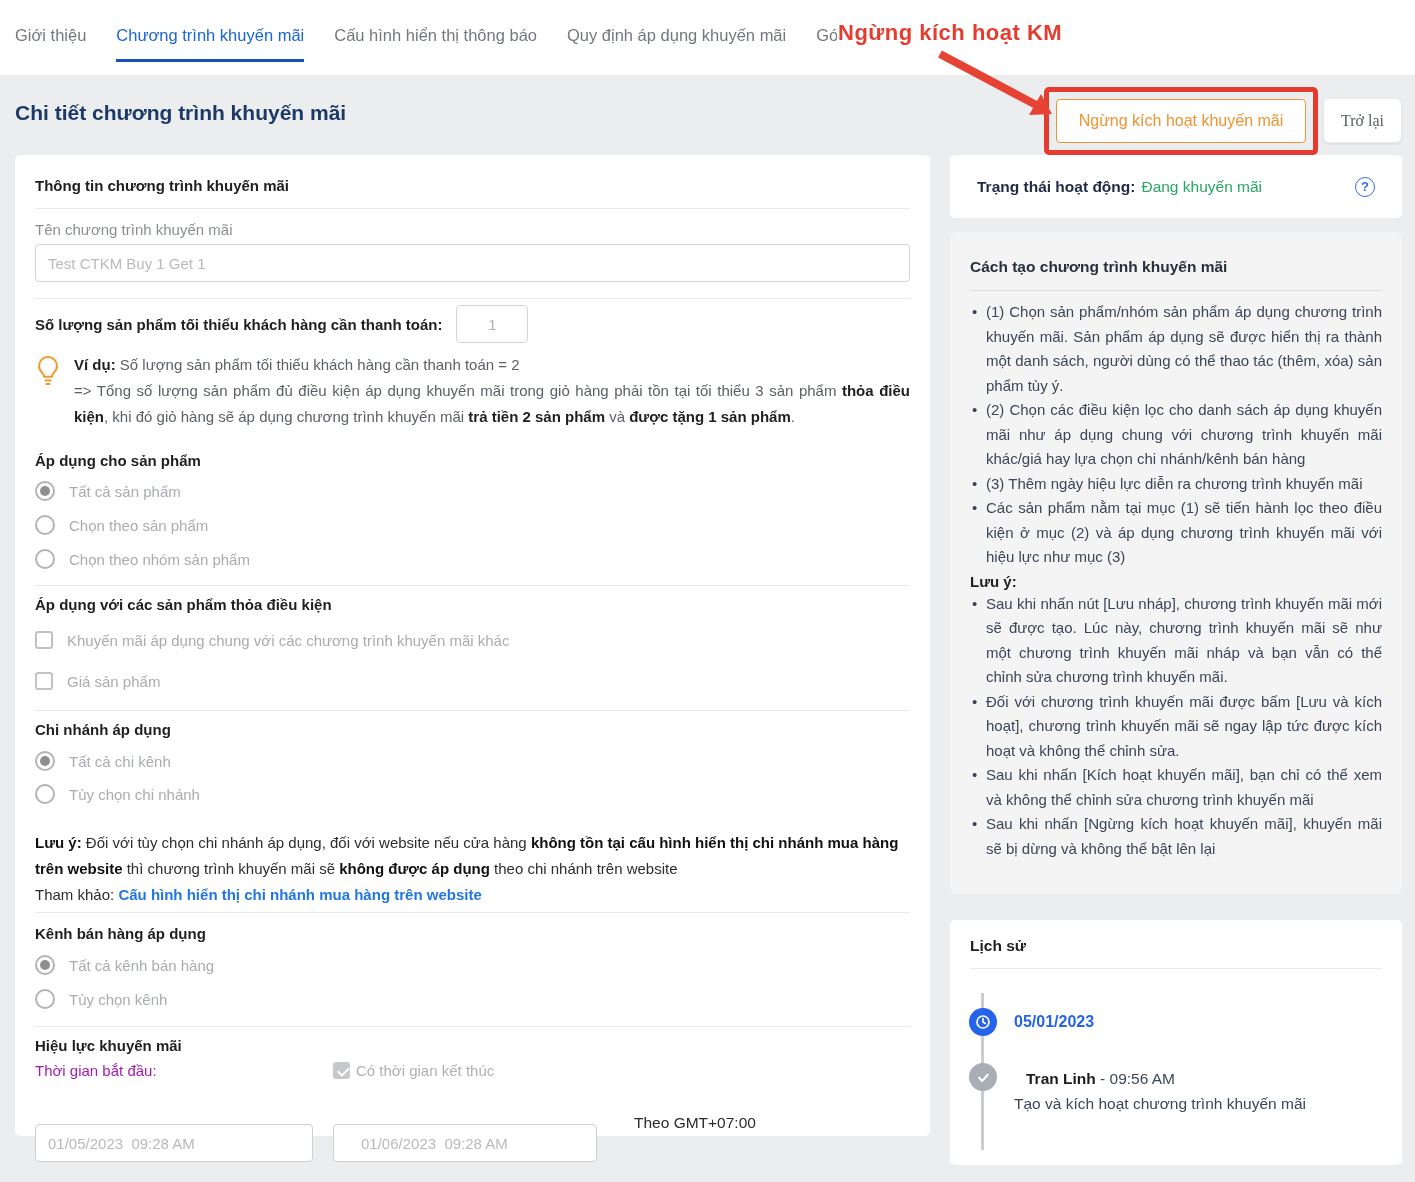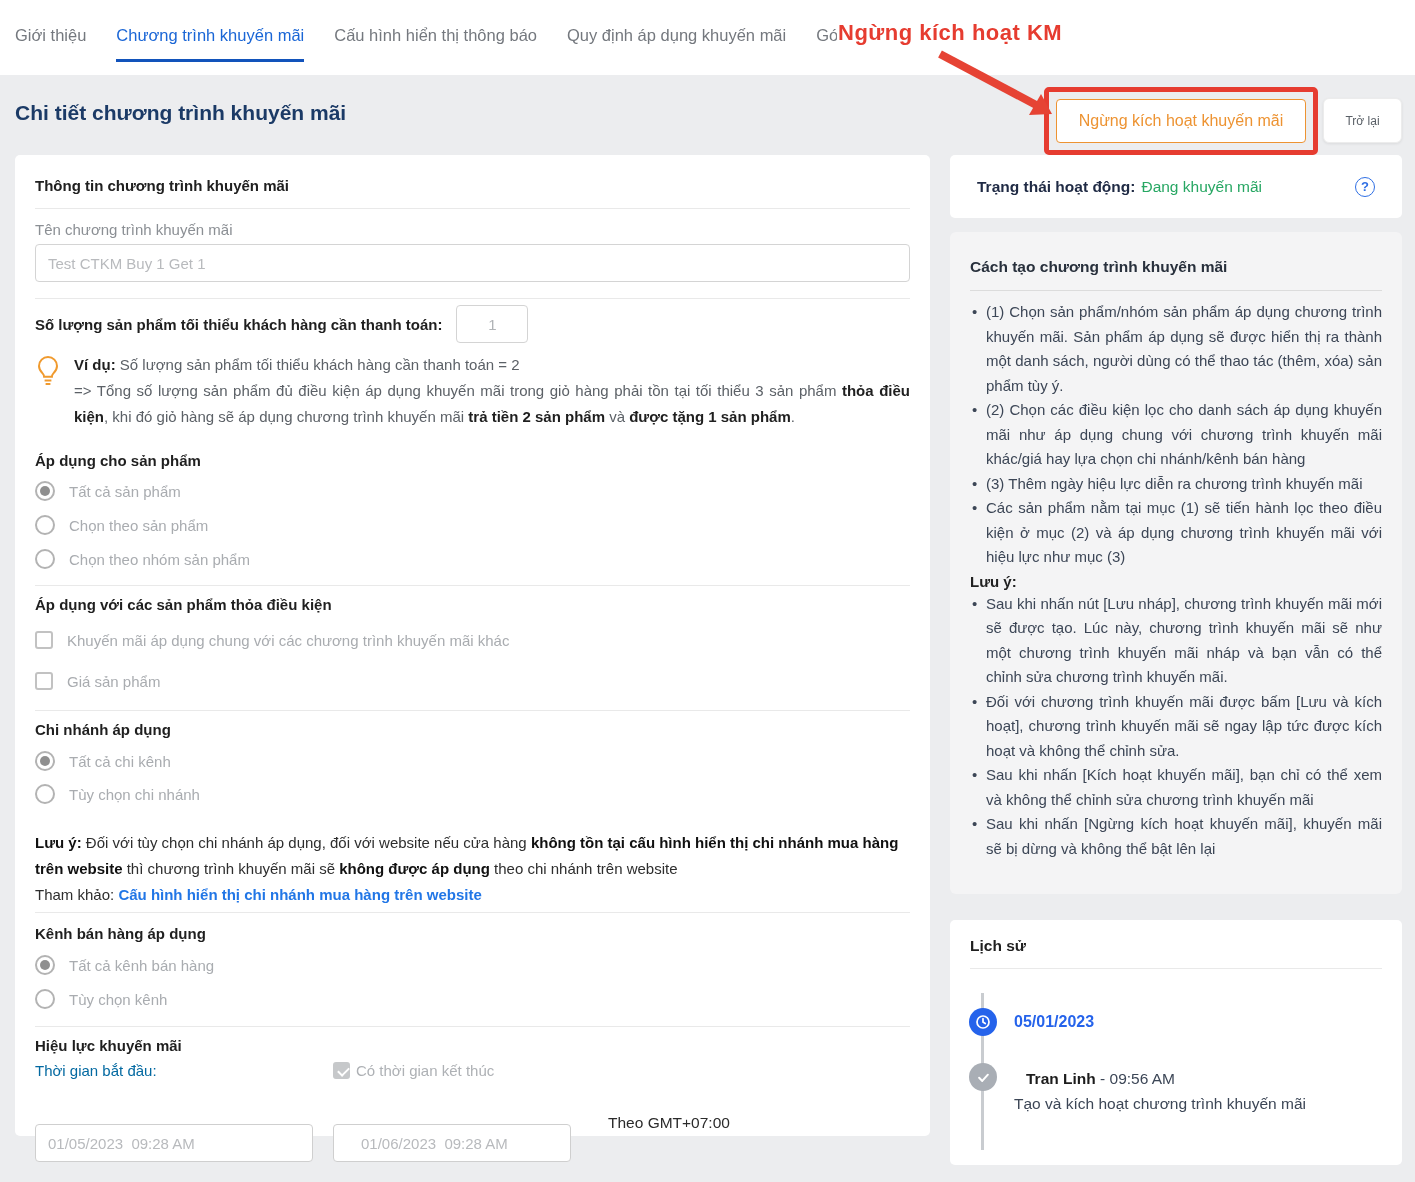--- a/index.html
+++ b/index.html
@@ -31,21 +31,21 @@
   .page-title { position:absolute; left:15px; top:101px; font-size:21px; font-weight:bold; color:#1b3a66; }
   .btn-deactivate {
     position:absolute; left:1056px; top:99px; width:250px; height:44px;
     background:#fff; border:1px solid #ed9332; border-radius:4px;
     color:#ed9332; font-size:16px; font-family:inherit; cursor:pointer;
   }
   .btn-back {
     position:absolute; left:1323px; top:98px; width:79px; height:45px;
     background:#fff; border:1px solid #ececec; border-radius:6px;
     box-shadow:0 1px 3px rgba(0,0,0,.08);
-    color:#595f66; font-size:12px; font-family:Liberation Sans, sans-serif; cursor:pointer;
+    color:#595f66; font-size:16px; font-family:Liberation Serif, serif; cursor:pointer;
   }
   
   .card { background:#fff; border-radius:5px; }
   .main-card { position:absolute; left:15px; top:155px; width:915px; height:981px; padding:0 20px; }
   hr.div { border:none; border-top:1px solid #e9e9e9; }
   .sec-title { padding-top:22px; font-size:15px; font-weight:bold; color:#202020; }
   .label-gray { font-size:15px; color:#8b8f94; }
   .text-input {
     width:100%; height:38px; border:1px solid #d4d4d4; border-radius:4px;
     padding:0 12px; font-size:15px; color:#b8babd; background:#fff; font-family:inherit;
@@ -63,29 +63,29 @@
   .opt-row { display:flex; align-items:center; gap:14px; font-size:15px; color:#a9acb0; }
   .radio { width:20px; height:20px; border:2px solid #b3b3b3; border-radius:50%; flex:none; position:relative; background:#fff; }
   .radio.on::after { content:""; position:absolute; left:3px; top:3px; width:10px; height:10px; border-radius:50%; background:#8f8f8f; }
   .cbx { width:18px; height:18px; border:2px solid #c2c2c2; border-radius:3px; flex:none; background:#fff; }
   .cbx.on { background:#c6c8ca; border-color:#c6c8ca; position:relative; }
   .cbx.on::after { content:""; position:absolute; left:3px; top:3px; width:9px; height:5px; border-left:2px solid #fff; border-bottom:2px solid #fff; transform:rotate(-45deg); }
   .note-par { font-size:15px; line-height:26px; color:#2e2e2e; }
   .note-par b { color:#111; }
   .link { color:#2176e6; cursor:pointer;font-weight:bold; }
   .valid-labels { display:flex; align-items:center; margin-top:8px; }
-  .valid-labels .col1 { width:298px; font-size:15px; color:#0369a1; }
+  .valid-labels .col1 { width:298px; font-size:15px; color:#a21caf; }
   .valid-labels .col2 { display:flex; align-items:center; gap:6px; font-size:15px; color:#aeb1b5; }
   .cbx.sm { width:17px; height:17px; }
   .valid-inputs { display:flex; align-items:center; margin-top:5px; }
   .date-input {
     width:278px; height:38px; border:1px solid #cfcfcf; border-radius:4px;
     padding:0 12px; font-size:15px; color:#b8babd; background:#fff; font-family:inherit; white-space:pre;margin-top:40px;
   }
-  .date-input.end { width:238px; margin-left:20px;padding-left:27px; }
+  .date-input.end { width:264px; margin-left:20px;padding-left:27px; }
   .tz { margin-left:37px; font-size:15.5px; color:#2b2b2b; }
   
   .status-card { position:absolute; left:950px; top:155px; width:452px; height:63px; display:flex; align-items:center; padding:0 27px; }
   .status-label { font-size:15.5px; font-weight:bold; color:#1f2a44; }
   .status-value { font-size:15.5px; color:#27a763; margin-left:6px; }
   .help-icon {
     margin-left:auto; width:20px; height:20px; border:1.6px solid #2f6fe4; border-radius:50%;
     color:#2f6fe4; font-size:13px; font-weight:bold; display:flex; align-items:center; justify-content:center; cursor:pointer;
   }
   .guide-card { position:absolute; left:950px; top:232px; width:452px; height:662px; background:#f4f4f5; border-radius:6px; padding:0 20px; overflow:hidden; }

